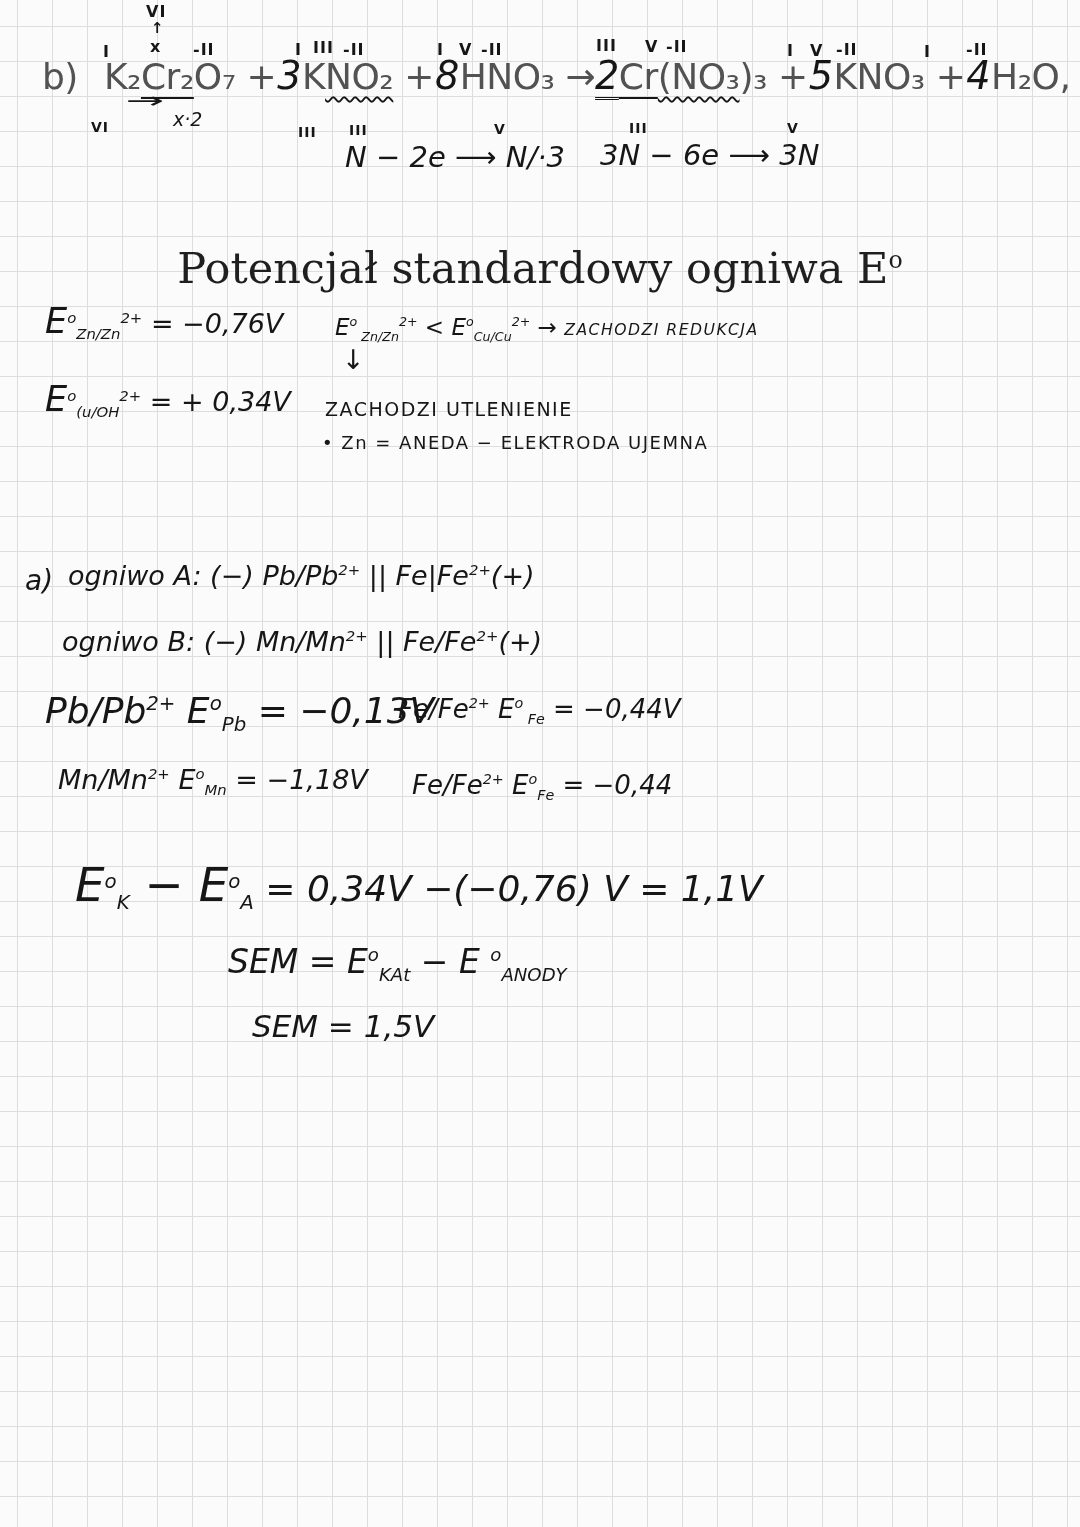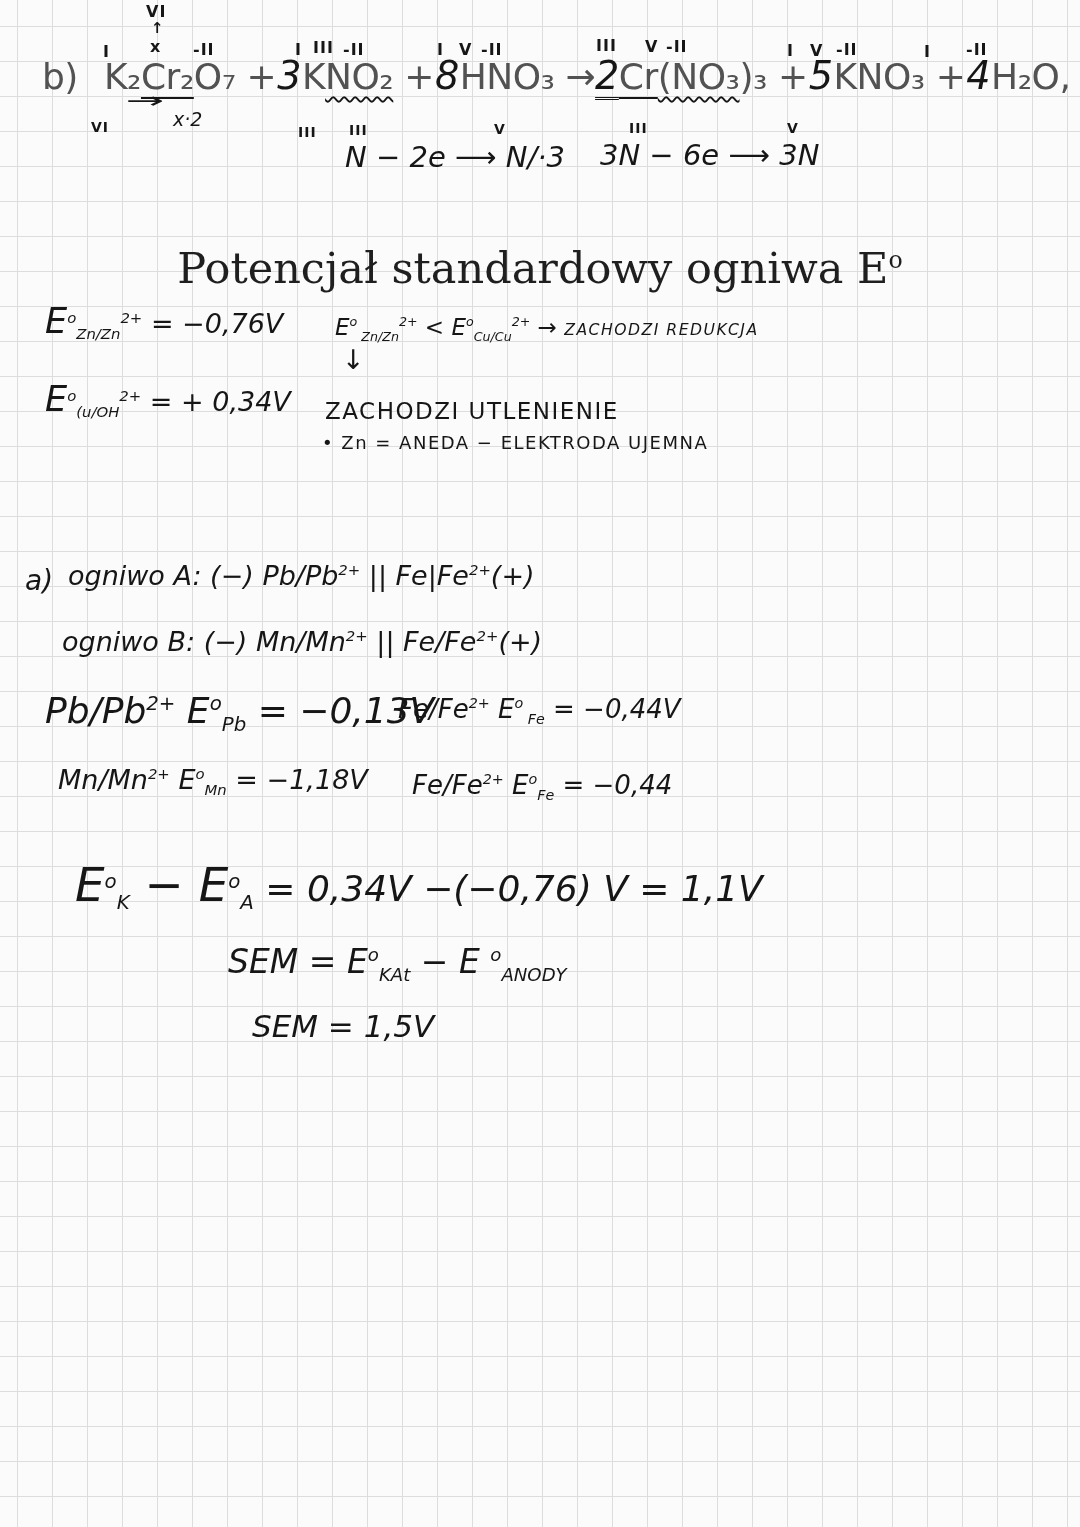--- a/index.html
+++ b/index.html
@@ -34,21 +34,21 @@
   
   .eq-line{left:42px; top:54px; font-size:36px; letter-spacing:-0.5px; color:var(--typed);}
   .ox{font-size:16px; font-weight:bold; letter-spacing:1px; color:var(--ink);}
   .hrm{font-size:14px; font-weight:bold; letter-spacing:1px; color:var(--ink);}
   .hand{color:var(--ink);margin-left:40px;}
   .hr-line{font-size:29px; font-style:italic;}
   .title{left:0; top:230px; width:1080px; text-align:center;
          font-family:"DejaVu Serif", serif; font-size:43px; color:#1f1f1f; font-weight:400;margin-top:13px;}
   .pot-big{font-size:30px; font-style:italic;}
   .pot-small{font-size:22px; font-style:italic;text-align:center;}
-  .caps{font-size:23px; letter-spacing:1.5px; font-weight:500;}
+  .caps{font-size:19px; letter-spacing:1.5px; font-weight:500;}
   .cursive{font-style:italic;}
   .arrow-icon{color:var(--ink);}
 </style>
 </head>
 <body>
 
 <div class="sheet">
 
   <span class="abs ox" style="left:103px;top:42px">I</span>
   <span class="abs ox" style="left:146px;top:2px">VI</span>

